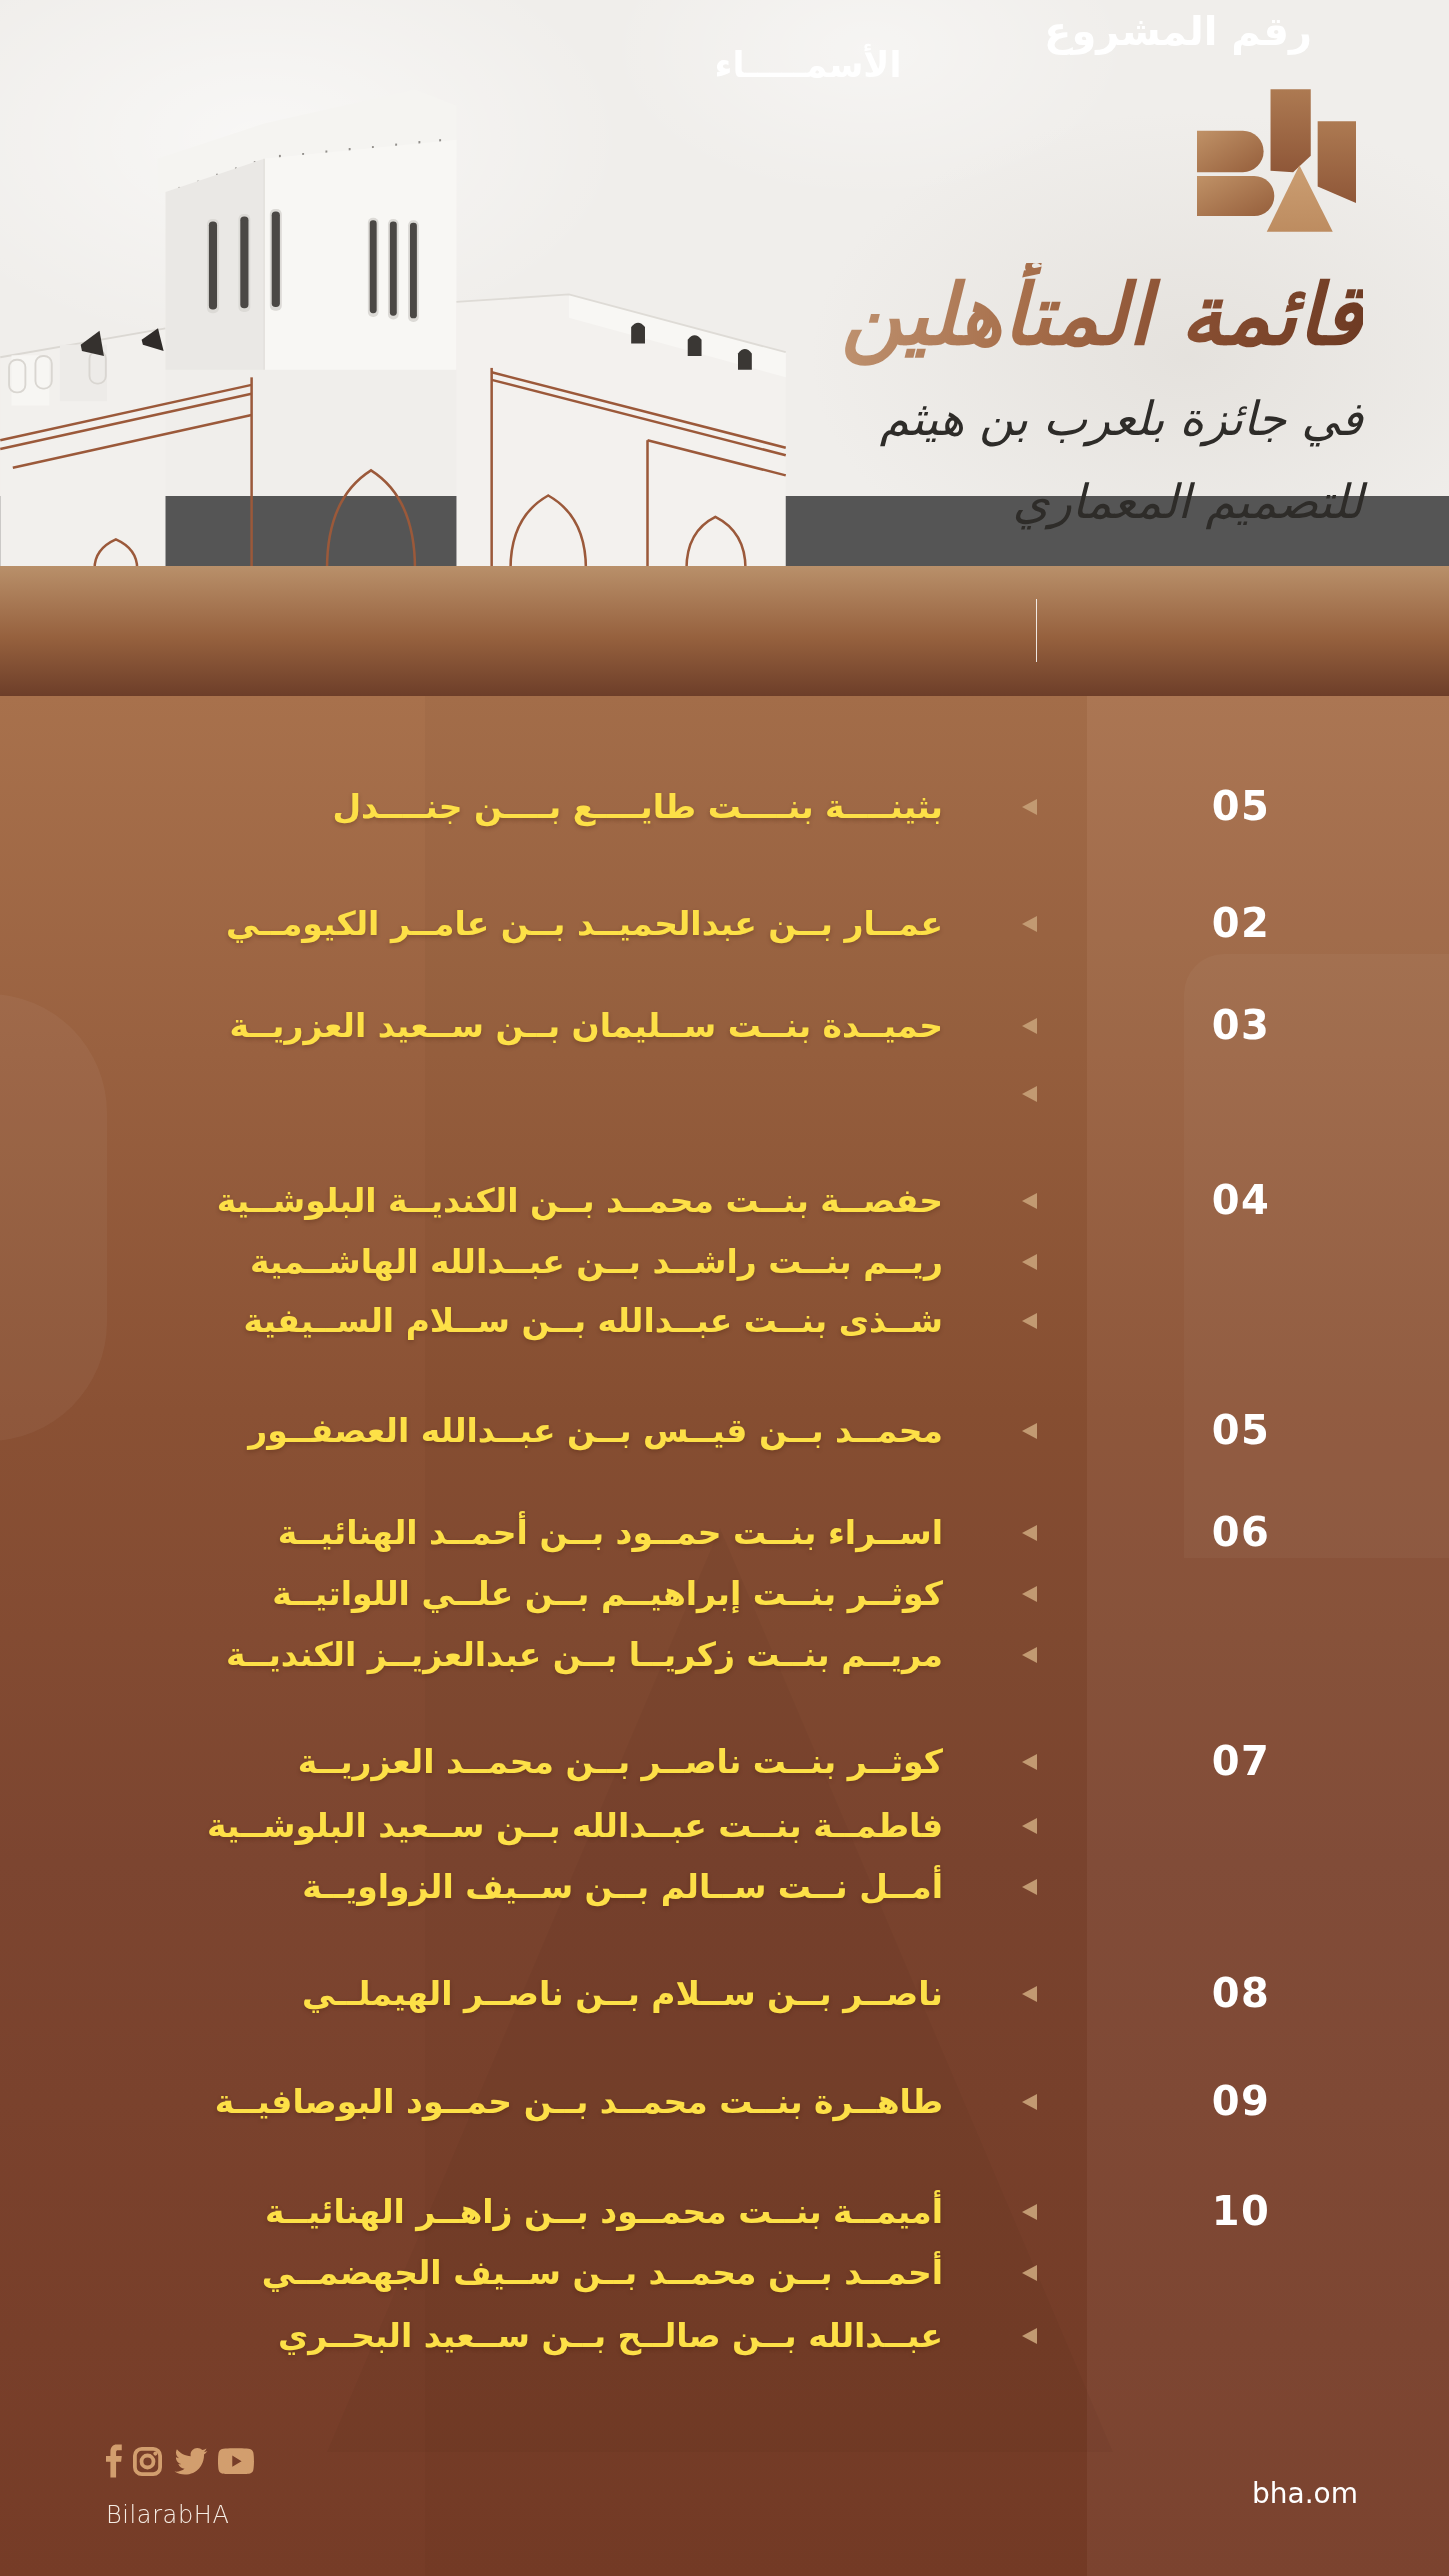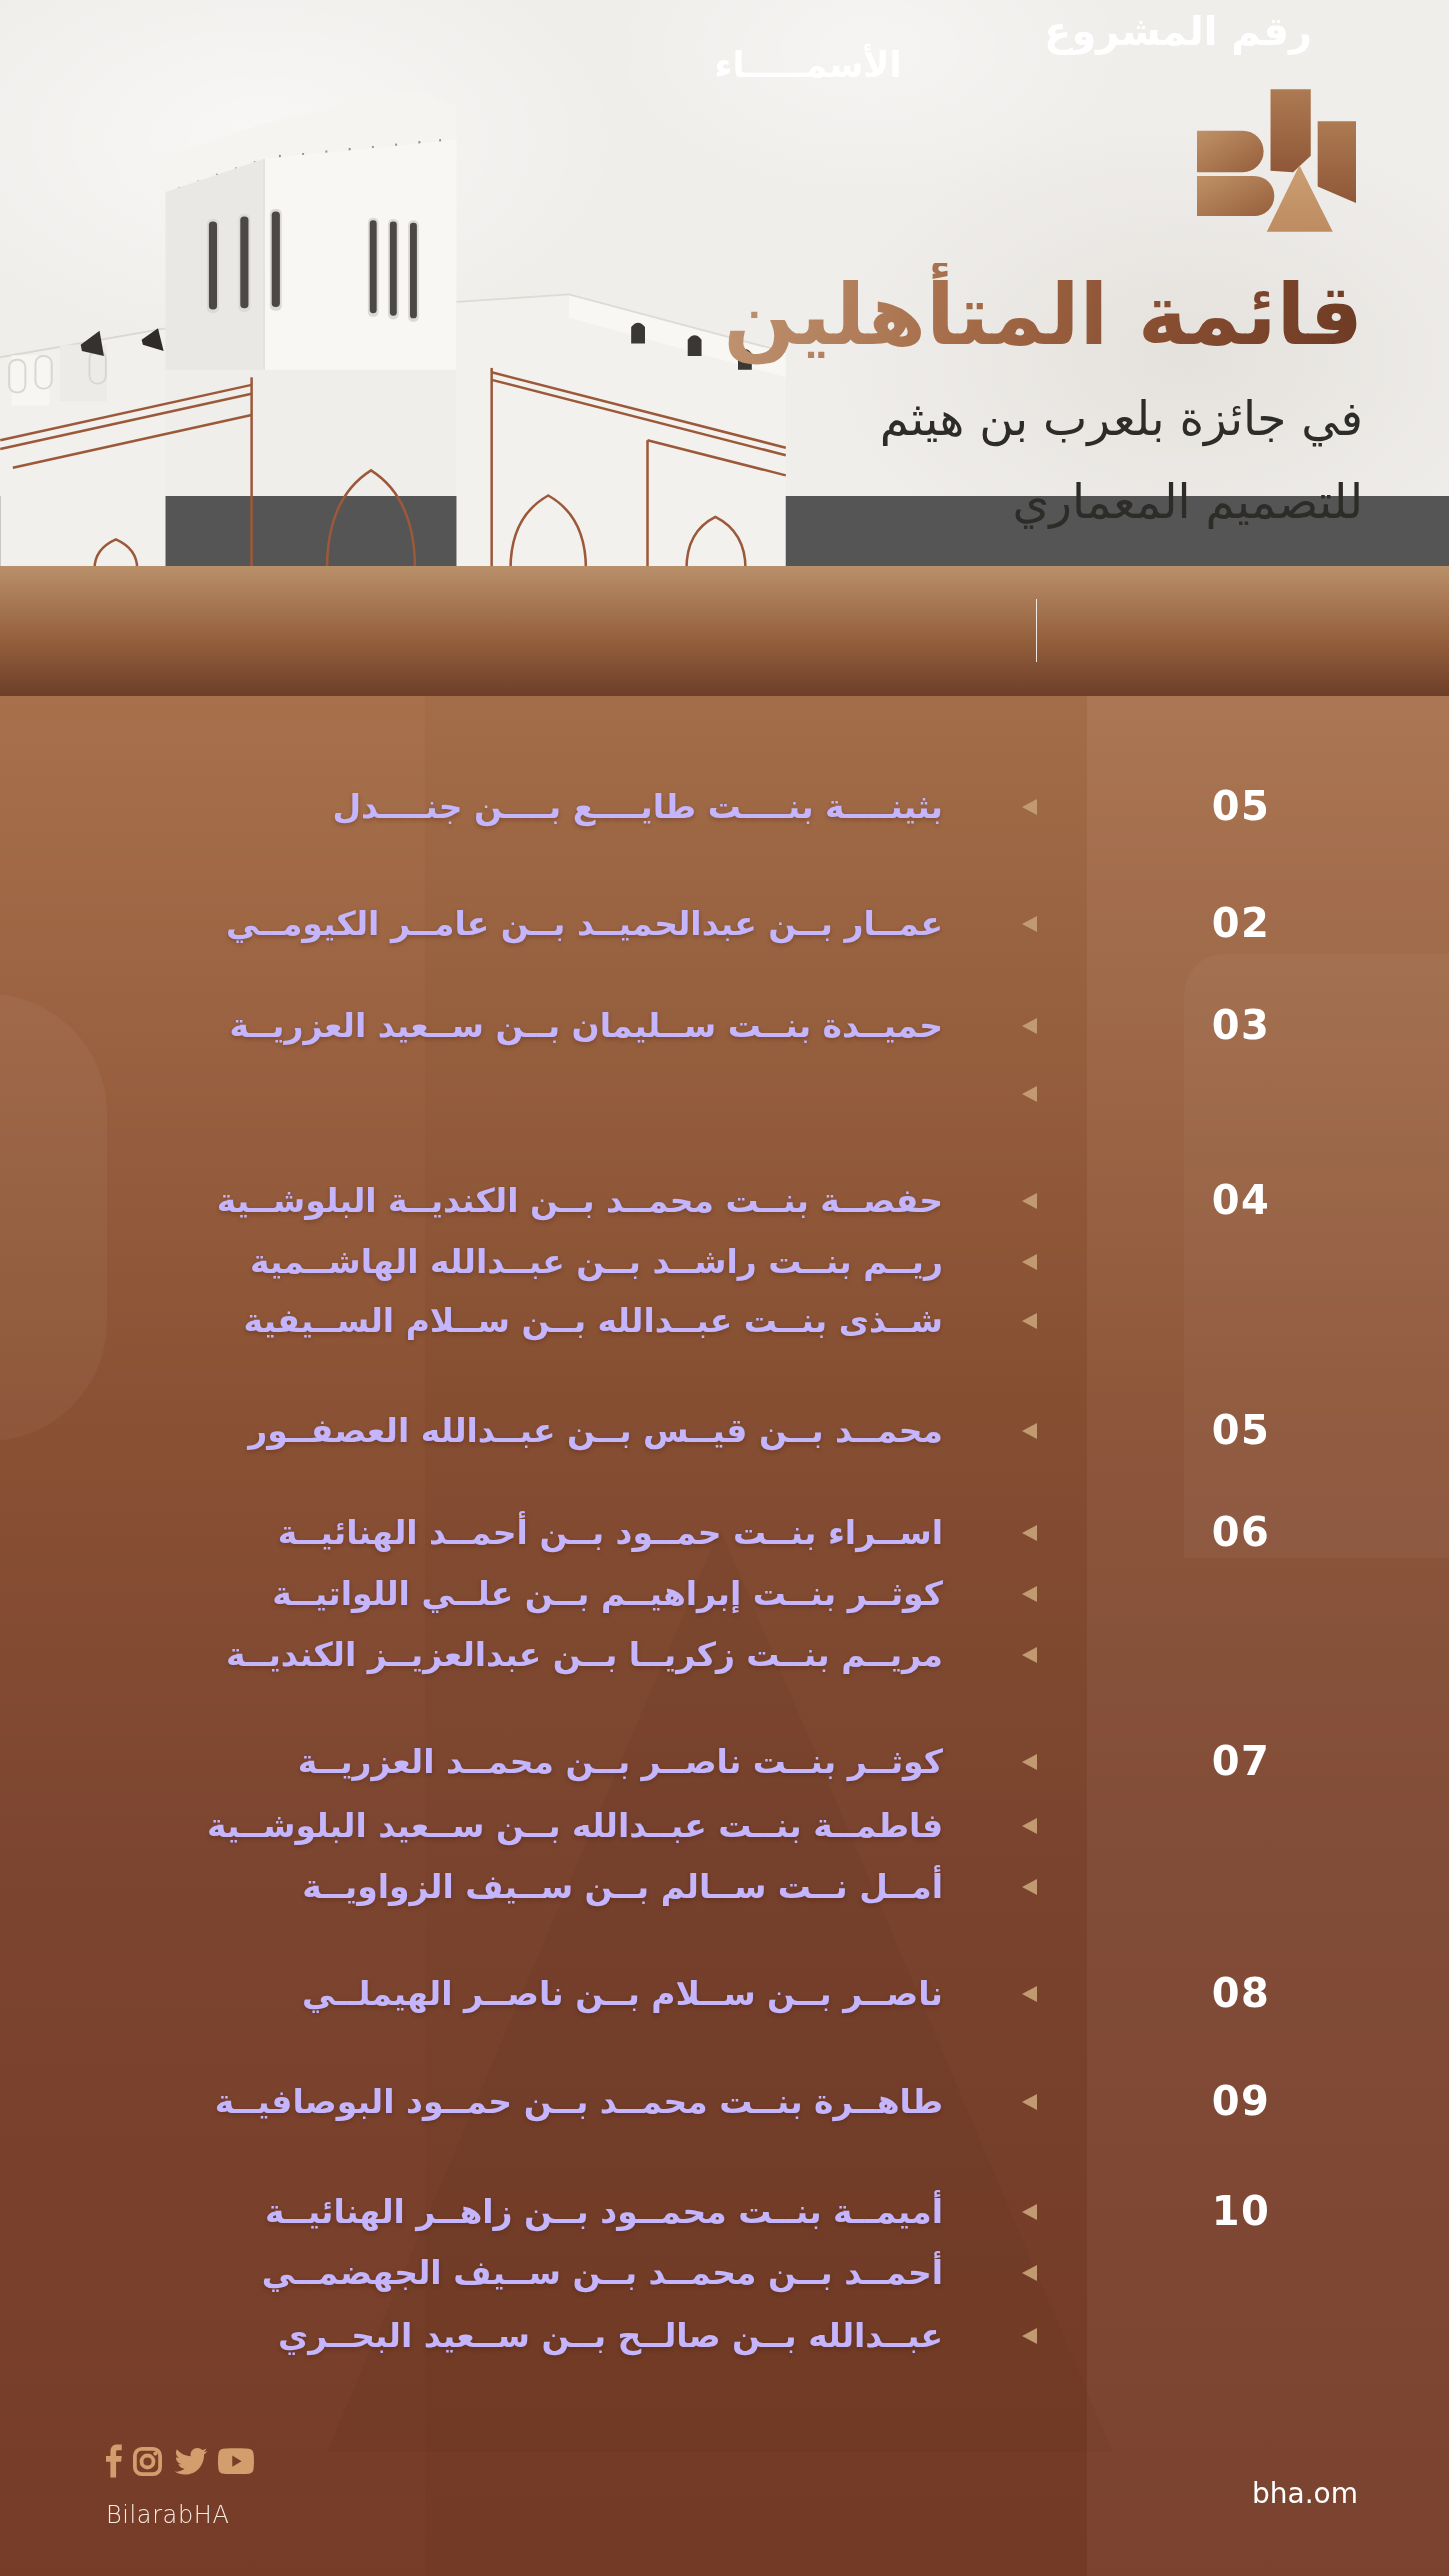--- a/index.html
+++ b/index.html
@@ -5,21 +5,21 @@
   html,body{margin:0;padding:0;background:#555;}
   .canvas{position:relative;width:1449px;height:2576px;overflow:hidden;
           font-family:"DejaVu Sans","Liberation Sans",sans-serif;}
 
   
   .header{position:absolute;left:0;top:0;width:1449px;height:496px;
     background:
       radial-gradient(ellipse 566px 327px at 18% 28%, rgba(255,255,255,.55), transparent 65%),
       radial-gradient(ellipse 629px 409px at 82% 72%, rgba(208,203,196,.35), transparent 60%),
       radial-gradient(ellipse 440px 252px at 60% 10%, rgba(255,255,255,.4), transparent 60%),
-      #f0eeeb;}
+      #f0eeeb; font-style: italic;}
   .building{position:absolute;left:0;top:38px;}
 
   .logo{position:absolute;left:1197px;top:89px;width:159px;height:143px;}
 
   .title{position:absolute;right:86px;top:263px;font-size:84px;line-height:1.25;
     font-weight:bold;direction:rtl;white-space:nowrap;
     background:linear-gradient(100deg,#c09472 0%,#a76f4b 35%,#8a5033 65%,#6d3a23 100%);
     -webkit-background-clip:text;background-clip:text;color:transparent;}
   .subtitle{position:absolute;right:86px;direction:rtl;white-space:nowrap;
     color:#2e2c29;font-size:47px;font-weight:500;line-height:1.45;margin-left:27px;}
@@ -45,21 +45,21 @@
     border-radius:40px 0 0 0;}
   .wm-bump{left:-132px;top:994px;width:239px;height:447px;background:rgba(255,255,255,.045);
     border-radius:0 119px 119px 0;}
   .wm-tri{left:327px;top:1528px;width:786px;height:924px;background:rgba(0,0,0,.03);
     clip-path:polygon(50% 0,100% 100%,0 100%);}
 
   .num{position:absolute;left:1178px;width:126px;height:63px;line-height:63px;
     text-align:center;color:#fff;font-size:40px;font-weight:bold;letter-spacing:1.3px;}
   .line{position:absolute;left:0;width:1449px;height:63px;}
   .line .nm{position:absolute;right:506px;top:0;line-height:63px;font-size:33px;
-    font-weight:bold;color:#c4b5fd;direction:rtl;white-space:nowrap;
+    font-weight:bold;color:#fde047;direction:rtl;white-space:nowrap;
     text-shadow:0 1.9px 4.4px rgba(60,24,8,.28);}
   .line .mk{position:absolute;left:1022px;top:50%;transform:translateY(-50%);
     width:0;height:0;border-top:8.2px solid transparent;border-bottom:8.2px solid transparent;
     border-right:15.7px solid #c29a72;}
 
   
   .social{position:absolute;left:106px;top:2444px;display:flex;align-items:center;gap:10.7px;}
   .social svg{display:block;}
   .handle{position:absolute;left:106px;top:2482px;font-size:24px;font-weight:300;
     color:#f5ece3;letter-spacing:0.6px;margin-top:19px;}

